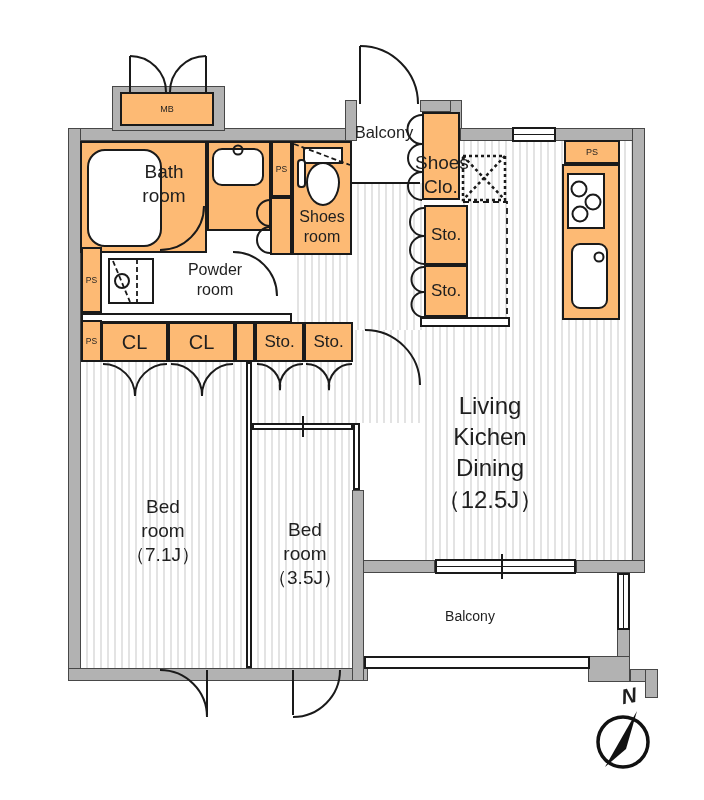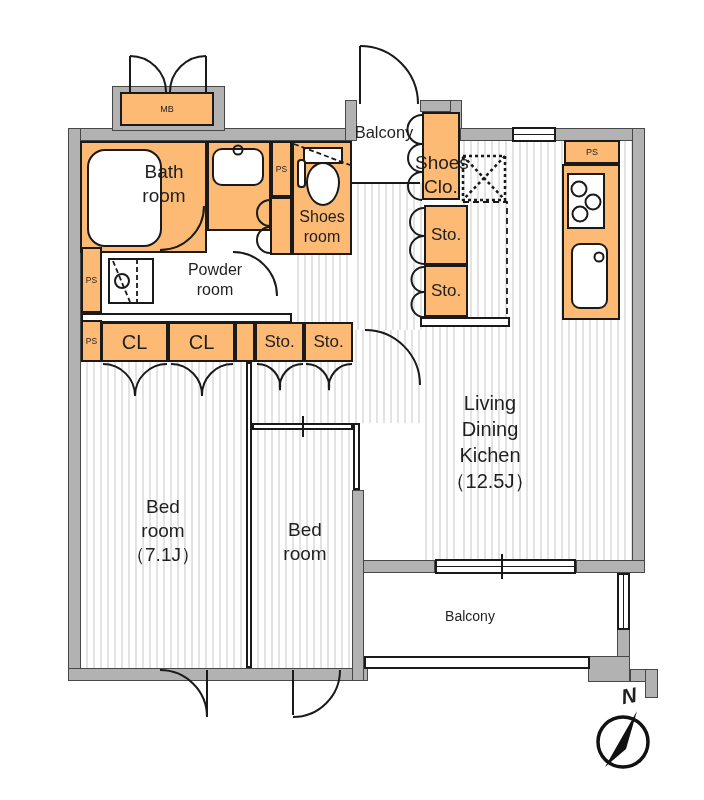--- a/index.html
+++ b/index.html
@@ -217,34 +217,35 @@
     <span>Shoes</span>
     <span>room</span>
   </div>
   <div class="lbl z7" style="left:346px;top:122px;width:76px;font-size:16.5px;">
     <span>Balcony</span>
   </div>
   <div class="lbl z7" style="left:415px;top:151px;width:52px;font-size:19px;">
     <span>Shoes</span>
     <span>Clo.</span>
   </div>
-  <div class="lbl z7" style="left:420px;top:390px;width:140px;font-size:20px;line-height:1.3;">
+  <div class="lbl z7" style="left:420px;top:390px;width:140px;font-size:24px;line-height:1.3;">
     <span>Living</span>
+    <span>Kichen</span>
     <span>Dining</span>
-    <span>Kichen</span>
     <span>（12.5J）</span>
   </div>
   <div class="lbl z7" style="left:103px;top:495px;width:120px;font-size:19px;">
     <span>Bed</span>
     <span>room</span>
     <span>（7.1J）</span>
   </div>
   <div class="lbl z7" style="left:247px;top:518px;width:116px;font-size:19px;">
     <span>Bed</span>
     <span>room</span>
+    <span>（3.5J）</span>
   </div>
   <div class="lbl z7" style="left:390px;top:608px;width:160px;font-size:14px;">
     <span>Balcony</span>
   </div>
   <div class="lbl z7" style="left:614px;top:683px;width:30px;font-size:21px;font-weight:bold;font-style:italic;transform:rotate(-10deg);">
     <span>N</span>
   </div>
 
 </div>
 

